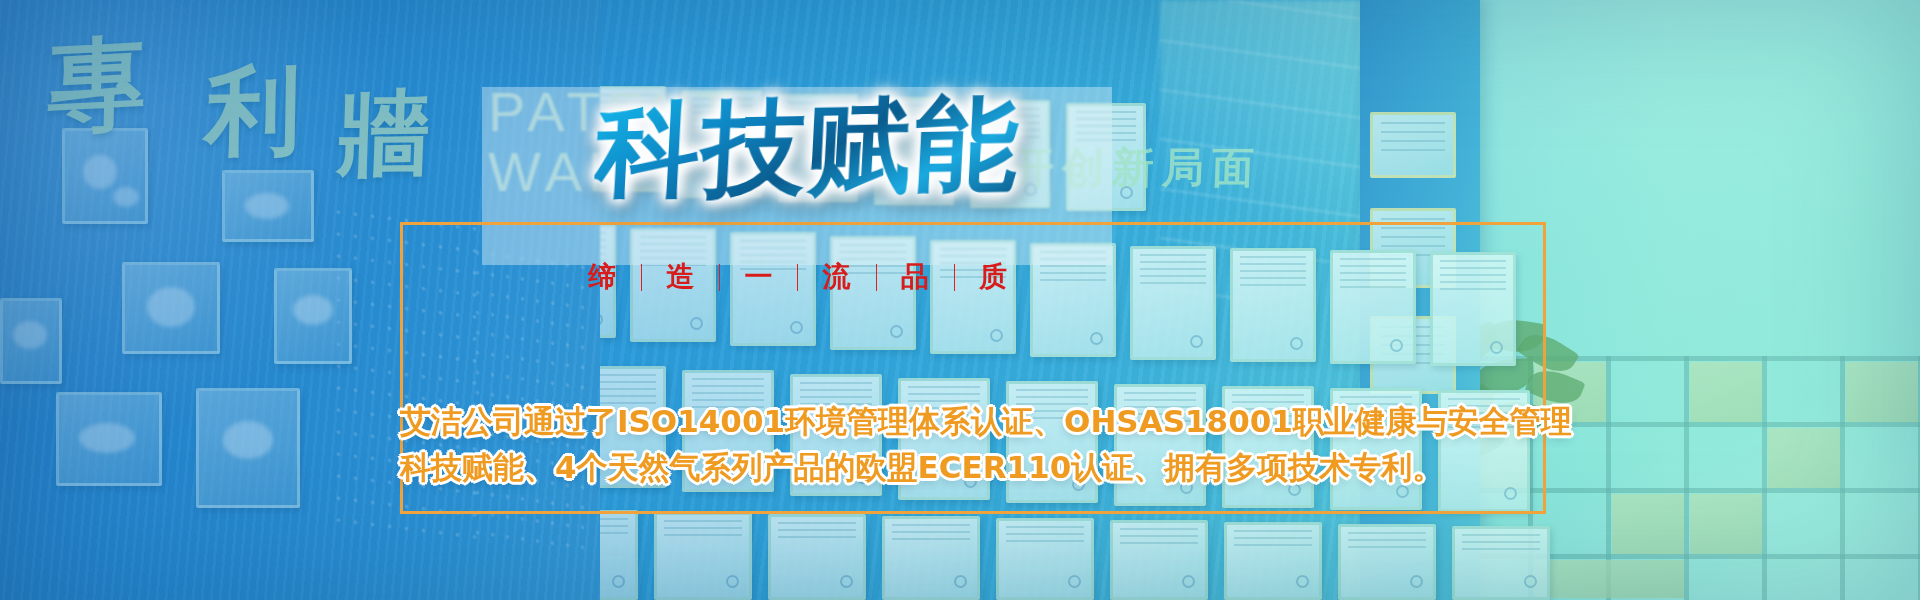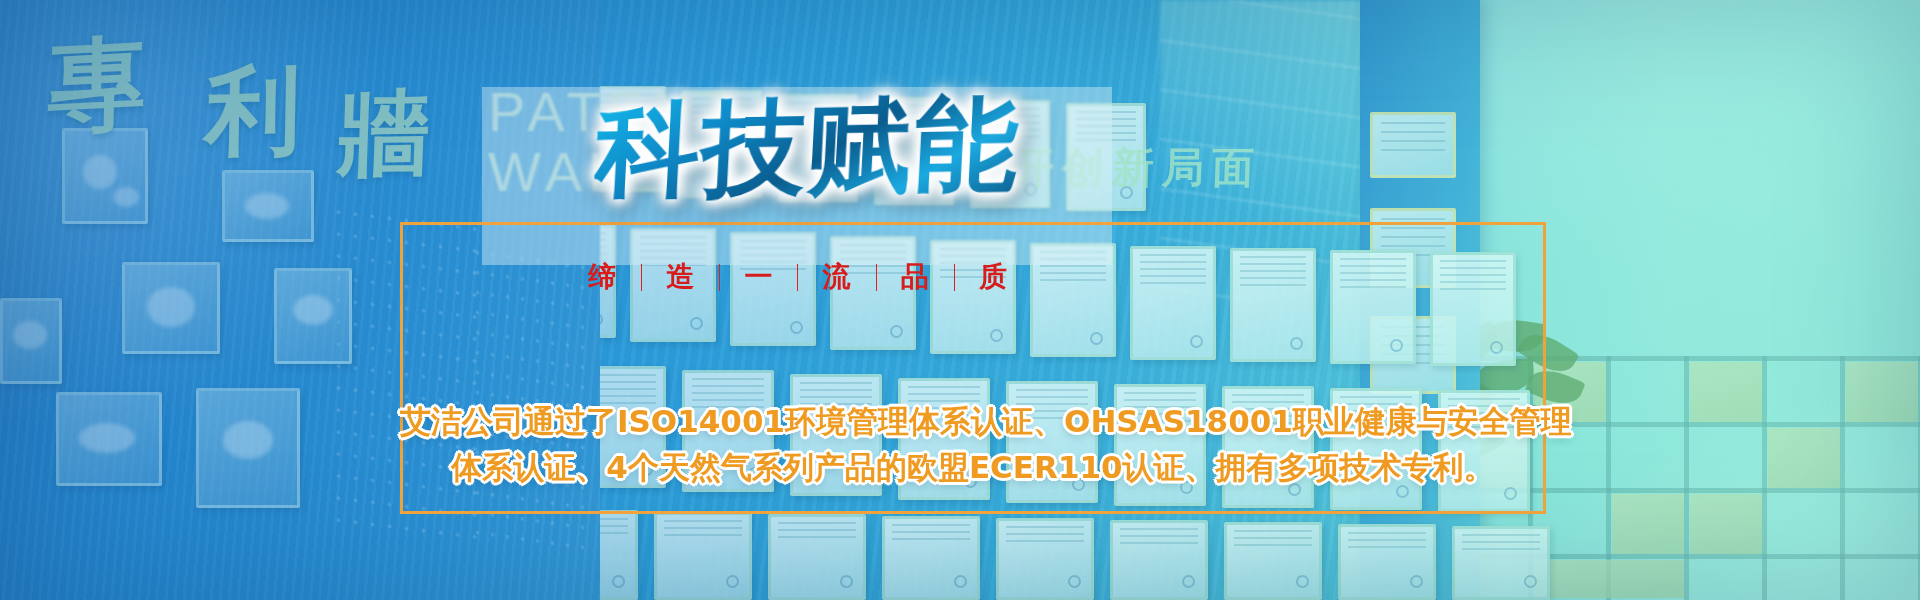--- a/index.html
+++ b/index.html
@@ -190,21 +190,20 @@
     position:absolute; left:588px; top:258px; width:420px;
     display:flex; align-items:center; justify-content:space-between;
     color:#d81b1b; font-size:28px; font-weight:700;
     font-family:"DejaVu Sans", sans-serif;
   }
   .subtitle .sep{ width:1px; height:27px; background:#e01f1f; display:inline-block;}
   .subtitle span.w{ letter-spacing:1px; }
 
   .body-copy{
     position:absolute; left:400px; top:398px; width:1146px;
-    text-align:center;
     font-family:"DejaVu Sans", sans-serif;
     font-weight:700; font-size:31px; line-height:46px;
     color:#ef9a21;
     text-shadow:
       -2px -2px 0 #ffffff, 2px -2px 0 #ffffff,
       -2px  2px 0 #ffffff, 2px  2px 0 #ffffff,
       -3px  0   0 #ffffff, 3px  0   0 #ffffff,
        0   -3px 0 #ffffff, 0    3px 0 #ffffff,
        0 4px 8px rgba(0,60,90,.28);
   }
@@ -651,17 +650,17 @@
       <i class="sep"></i>
       <span class="w">流</span>
       <i class="sep"></i>
       <span class="w">品</span>
       <i class="sep"></i>
       <span class="w">质</span>
     </div>
 
     <div class="body-copy">
       <span class="line">艾洁公司通过了ISO14001环境管理体系认证、OHSAS18001职业健康与安全管理</span>
-      <span class="line">体系认证、4个天然气系列产品的欧盟ECER110认证、拥有多项技术专利。</span>
+      <span class="line">科技赋能、4个天然气系列产品的欧盟ECER110认证、拥有多项技术专利。</span>
     </div>
 
   </div>
 </div>
 
 </body></html>

